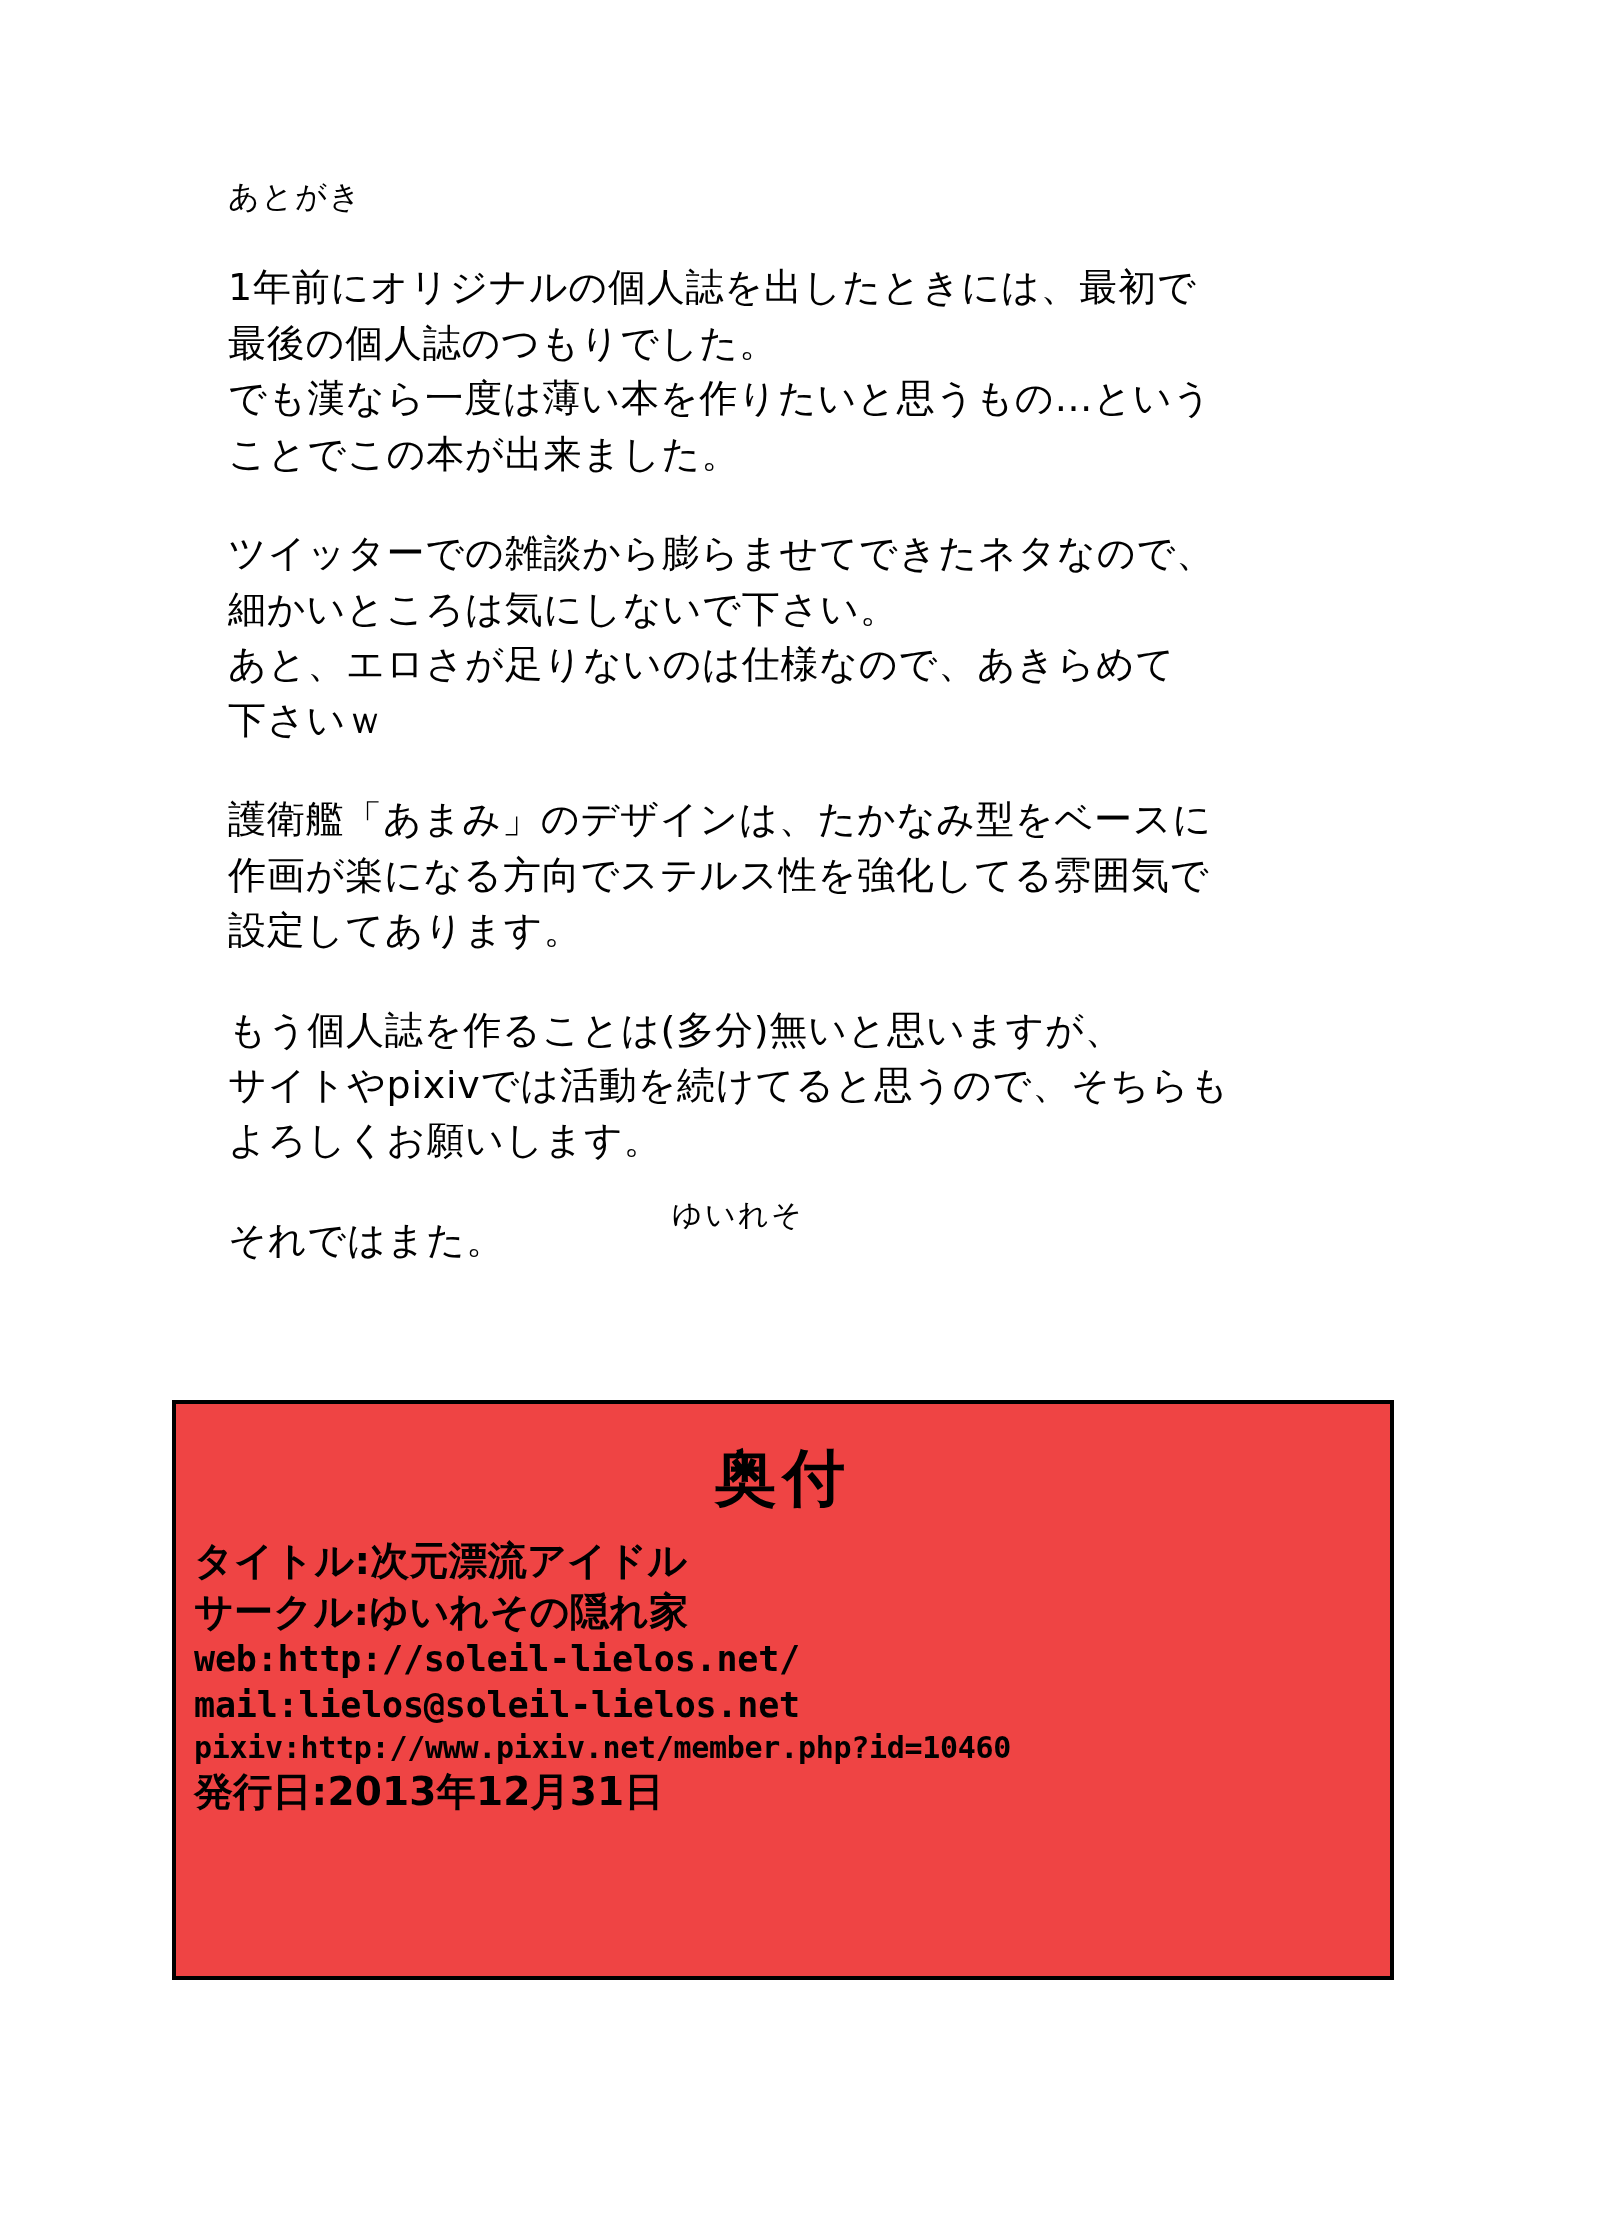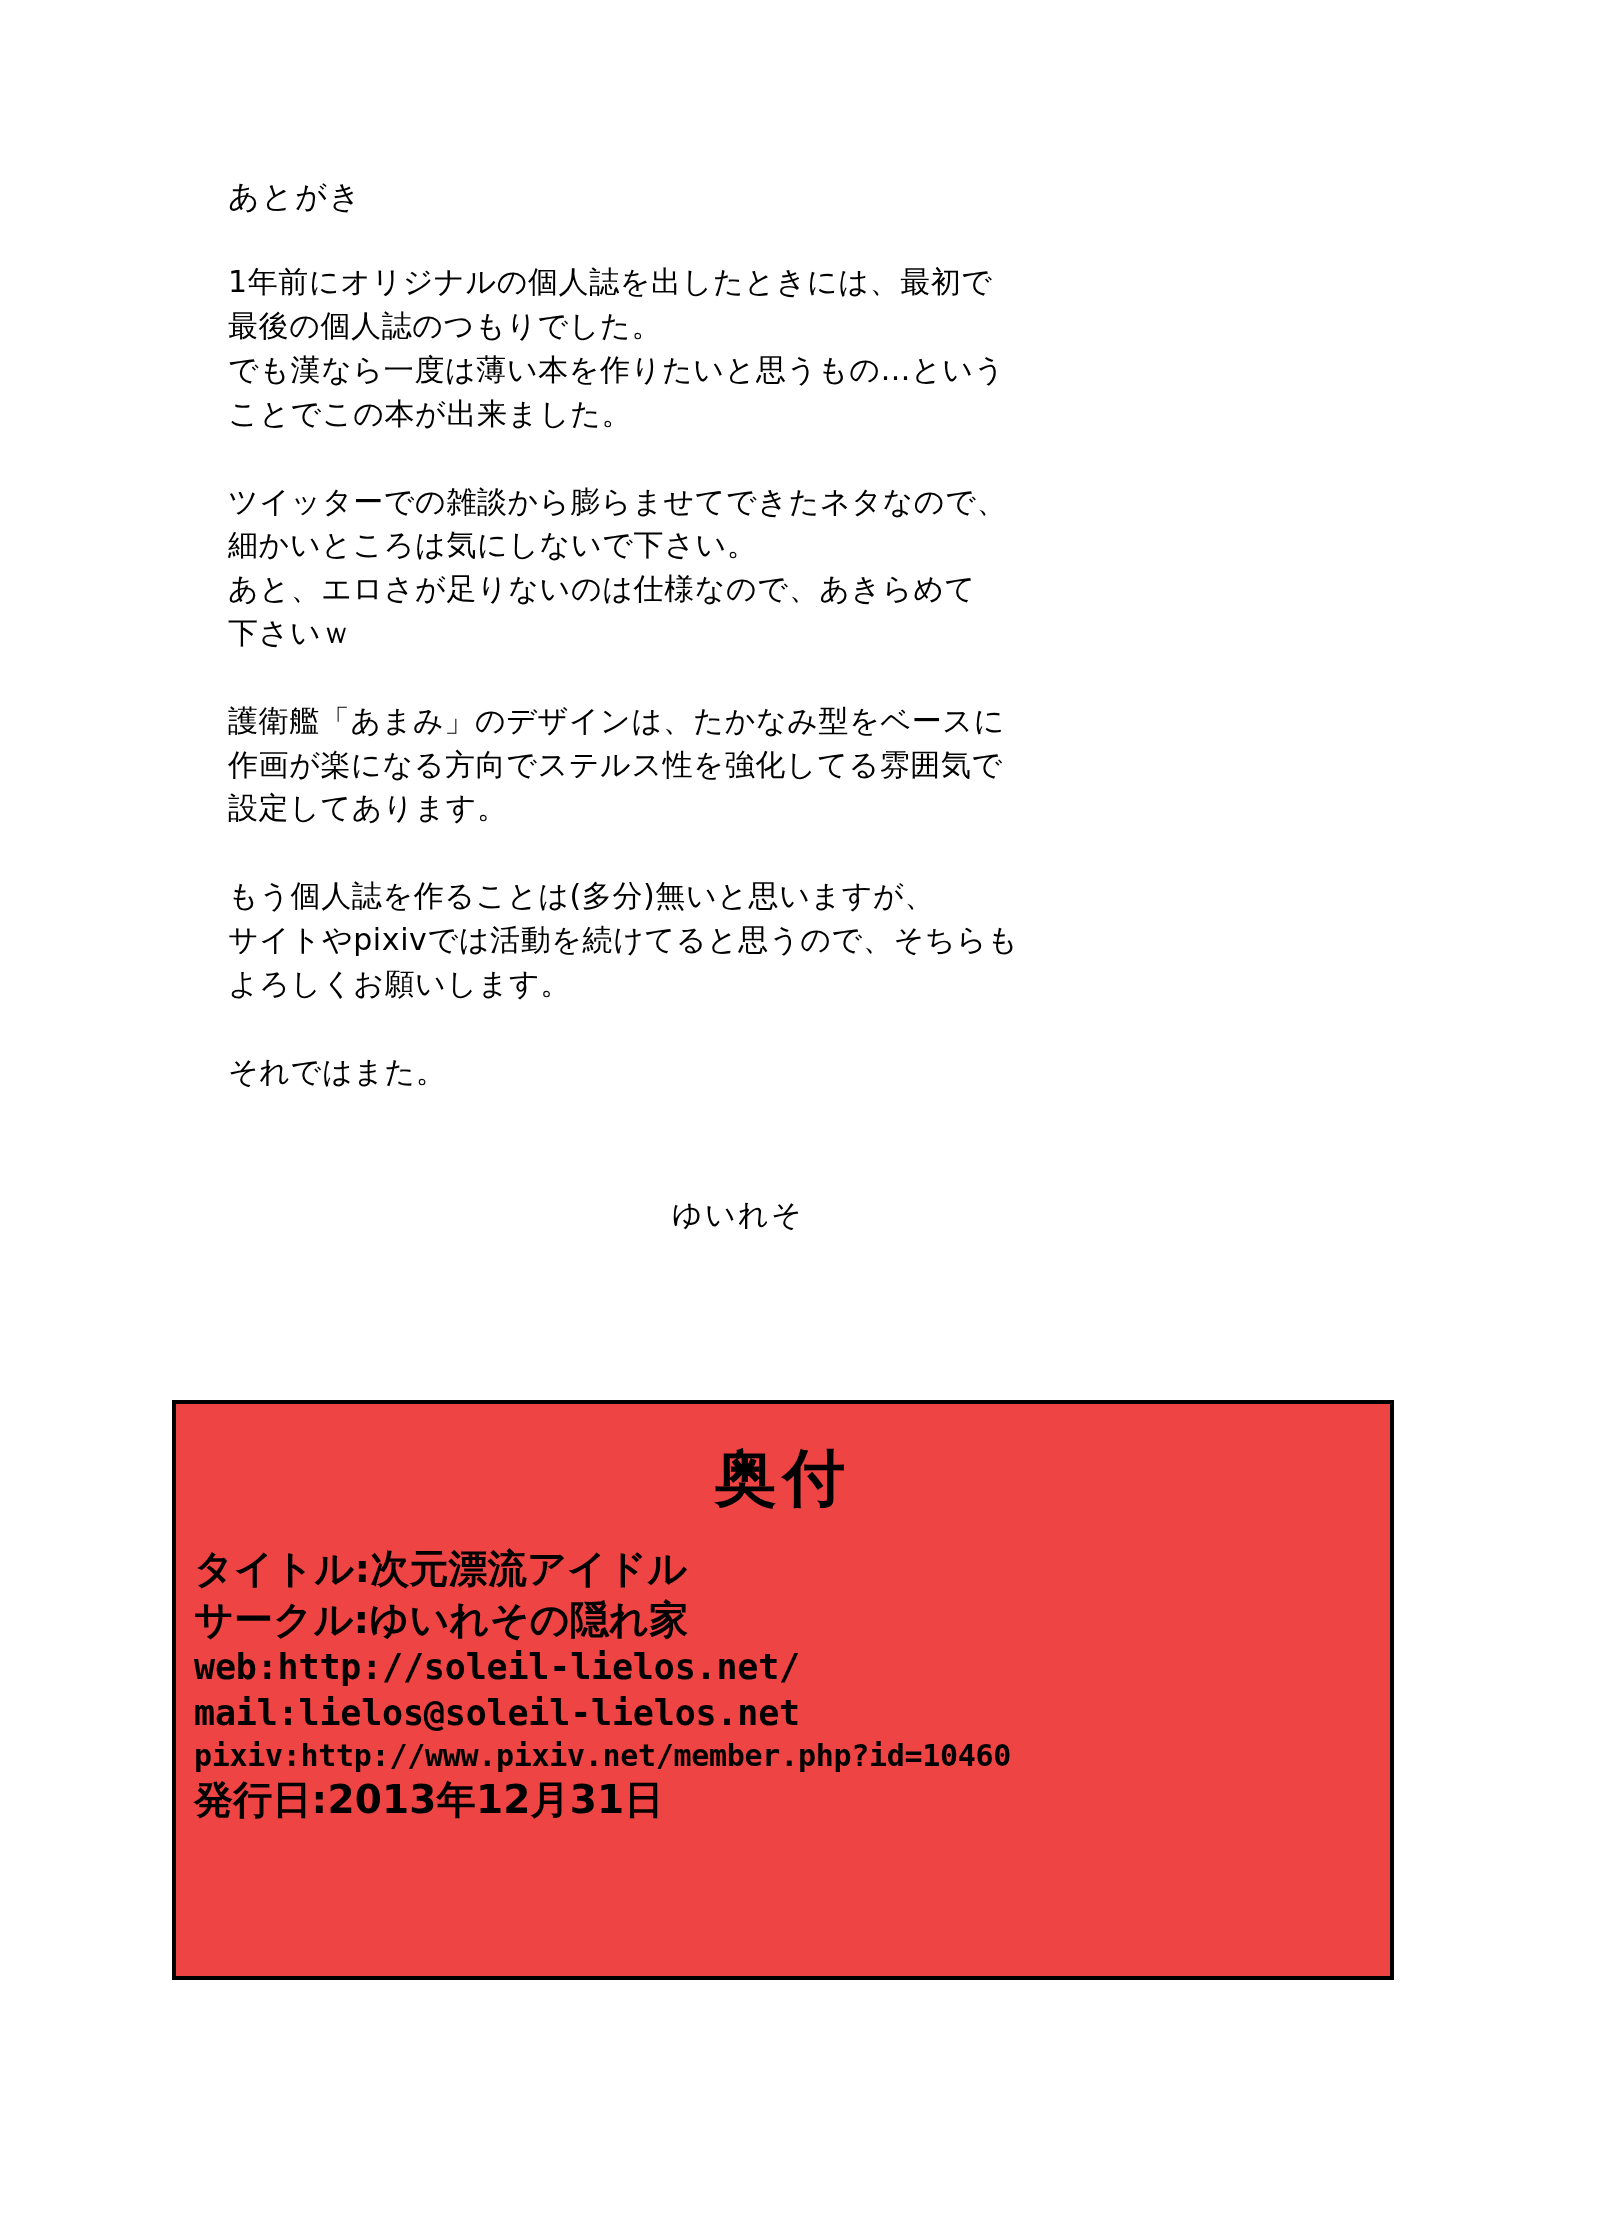--- a/index.html
+++ b/index.html
@@ -30,21 +30,21 @@
   }
 
   .afterword-title {
     font-size: 31px;
     line-height: 1.4;
     letter-spacing: 0.06em;
     margin-bottom: 42px;
   }
 
   .para {
-    font-size: 30px;
+    font-size: 38px;
     line-height: 1.46;
     letter-spacing: 0.02em;
     margin-bottom: 44px;
     white-space: pre-line;
   }
 
   .para:last-of-type {
     margin-bottom: 0;
   }
 
@@ -73,21 +73,21 @@
   .colophon-heading {
     text-align: center;
     font-size: 62px;
     font-weight: bold;
     letter-spacing: 0.10em;
     margin-top: 32px;
     font-family: "DejaVu Sans", "Liberation Sans", sans-serif;
   }
 
   .colophon-lines {
-    margin-top: 24px;
+    margin-top: 16px;
     padding-left: 18px;
   }
 
   .cline {
     font-size: 39px;
     font-weight: bold;
     line-height: 1.30;
     letter-spacing: 0.005em;
     white-space: nowrap;
   }

